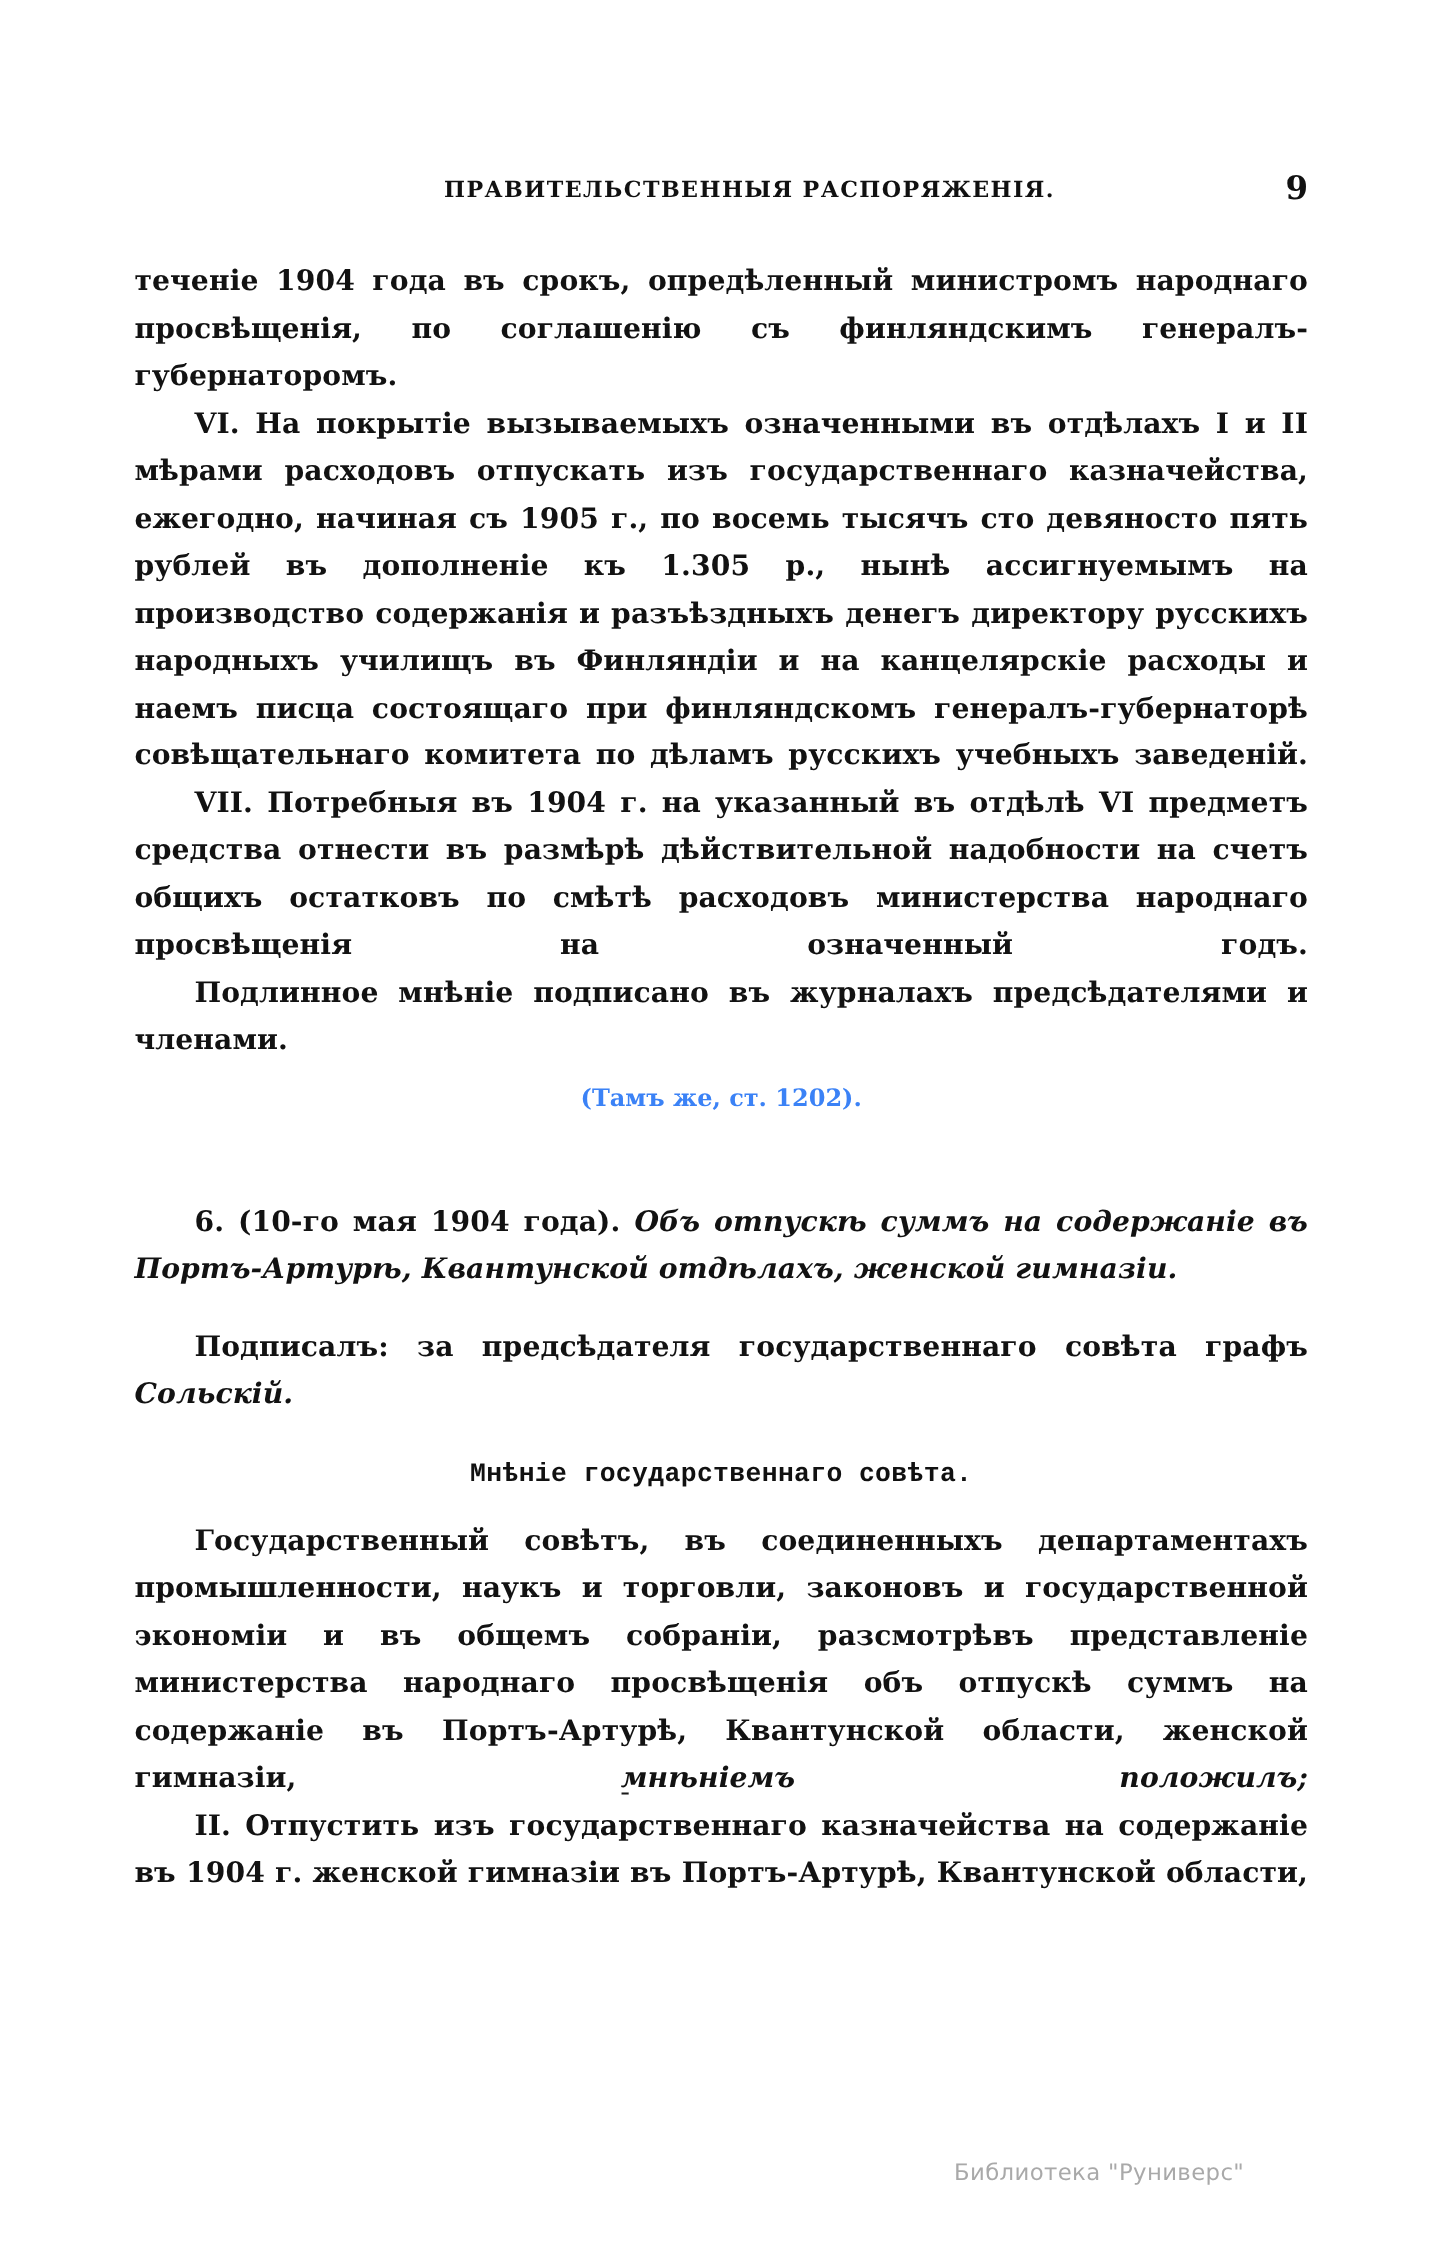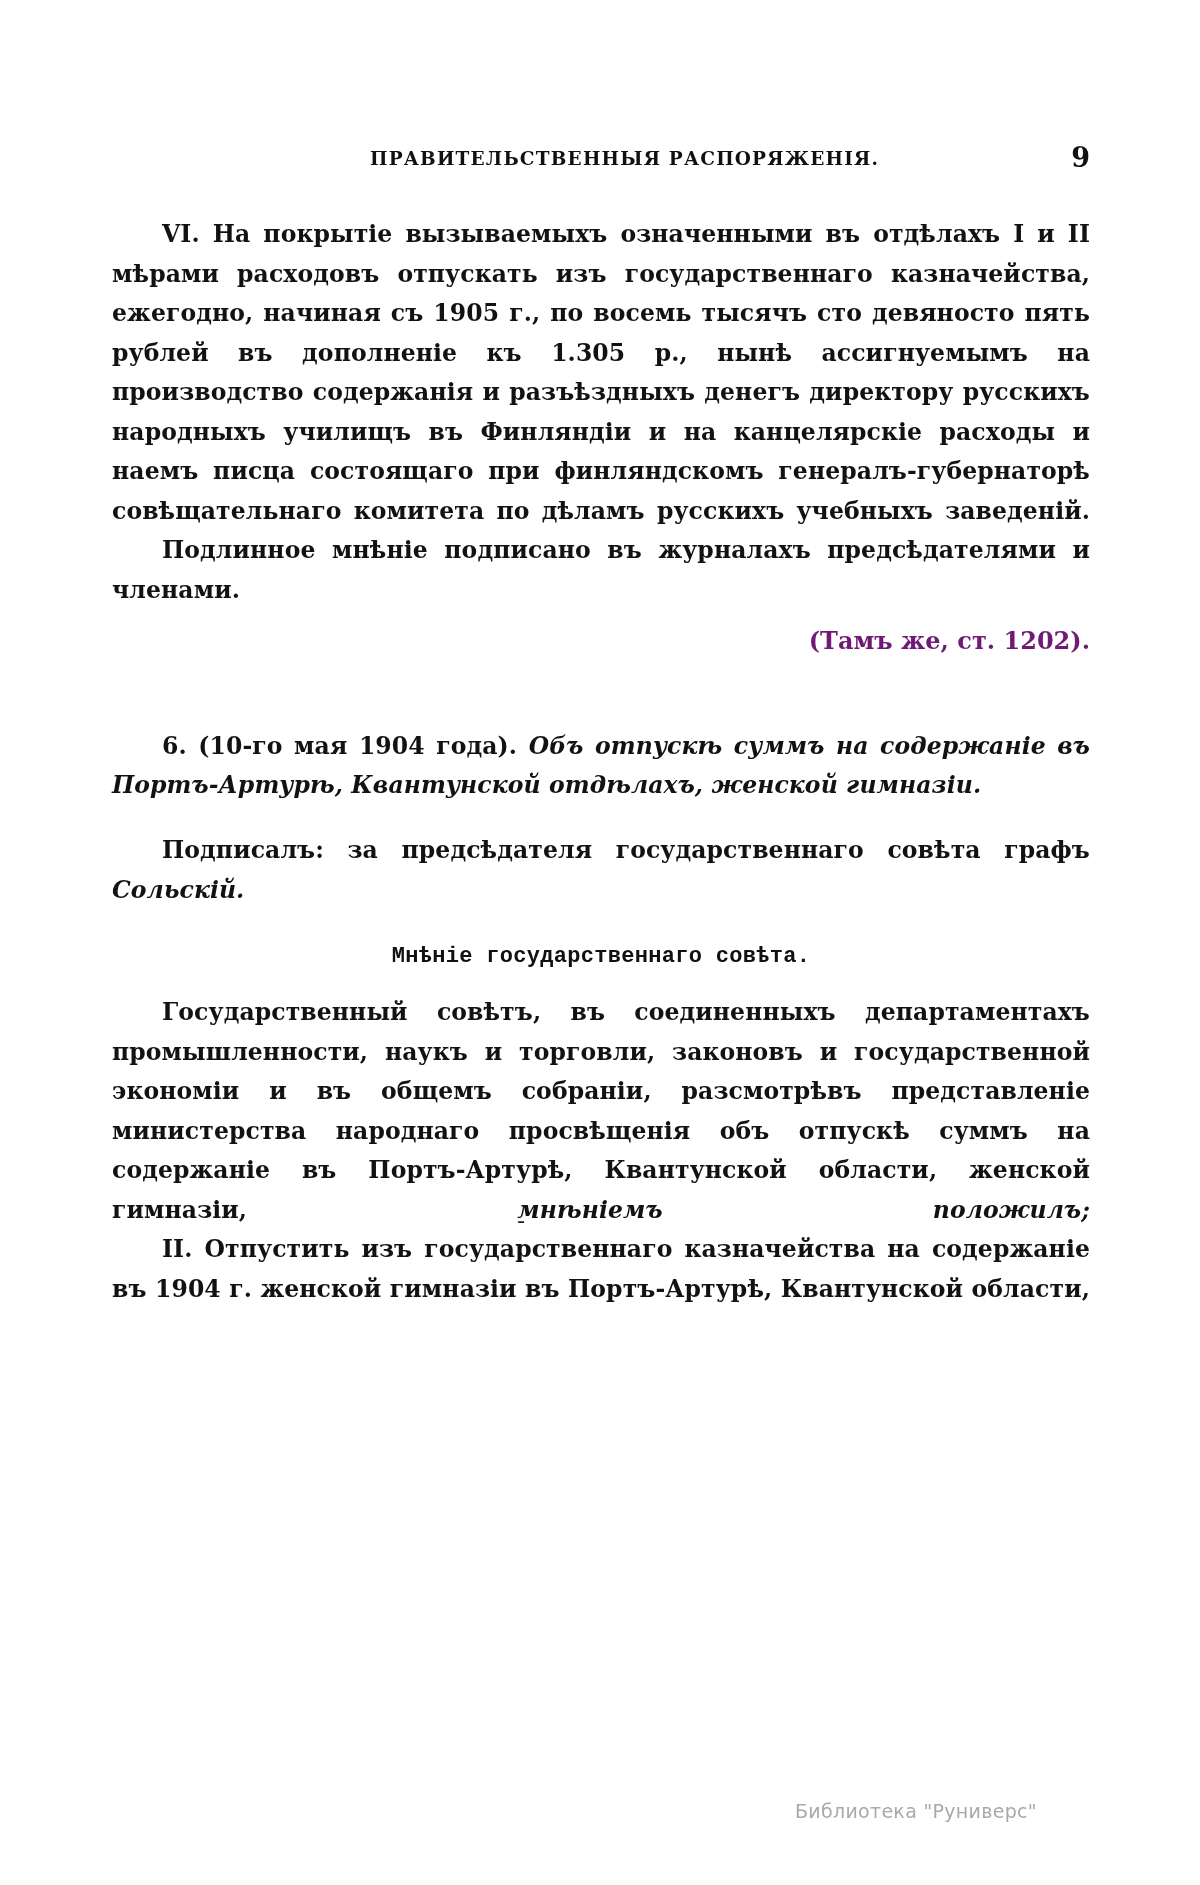--- a/index.html
+++ b/index.html
@@ -71,24 +71,24 @@
   }
   p.tight {
     text-align-last: justify;
   }
   .blk {
     margin-bottom: 0;
   }
   .src-note {
     margin-top: 16px;
     font-family: "DejaVu Serif", serif;
-    font-size: 24px;
+    font-size: 20px;
     font-weight: 600;
-    text-align: right;
-    color: #701a75;
+    text-align: center;
+    color: #3b82f6;
   }
   .sec-head {
     margin-top: 46px;
     font-family: "DejaVu Serif", serif;
     font-size: 23.5px;
     line-height: 39px;
     font-weight: 600;
     text-indent: 50px;
     text-align: justify;
     text-align-last: left;
@@ -142,23 +142,25 @@
 
 <div class="page">
 
   <div class="header">
     <div class="running-title">ПРАВИТЕЛЬСТВЕННЫЯ РАСПОРЯЖЕНІЯ.</div>
     <div class="page-number">9</div>
   </div>
 
   <div class="content">
 
+    <p class="blk tight">теченіе 1904 года въ срокъ, опредѣленный министромъ народнаго просвѣщенія, по соглашенію съ финляндскимъ генералъ-губернаторомъ.</p>
 
     <p class="indent tight">VI. На покрытіе вызываемыхъ означенными въ отдѣлахъ I и II мѣрами расходовъ отпускать изъ государственнаго казначейства, ежегодно, начиная съ 1905 г., по восемь тысячъ сто девяносто пять рублей въ дополненіе къ 1.305 р., нынѣ ассигнуемымъ на производство содержанія и разъѣздныхъ денегъ директору русскихъ народныхъ училищъ въ Финляндіи и на канцелярскіе расходы и наемъ писца состоящаго при финляндскомъ генералъ-губернаторѣ совѣщательнаго комитета по дѣламъ русскихъ учебныхъ заведеній.</p>
 
+    <p class="indent tight">VII. Потребныя въ 1904 г. на указанный въ отдѣлѣ VI предметъ средства отнести въ размѣрѣ дѣйствительной надобности на счетъ общихъ остатковъ по смѣтѣ расходовъ министерства народнаго просвѣщенія на означенный годъ.</p>
 
     <p class="indent">Подлинное мнѣніе подписано въ журналахъ предсѣдателями и членами.</p>
 
     <div class="src-note">(Тамъ же, ст. 1202).</div>
 
     <div class="gap-md"></div>
 
     <p class="sec-head"><span>6. (10-го мая 1904 года).</span> <span class="ital">Объ отпускѣ суммъ на содержаніе въ Портъ-Артурѣ, Квантунской отдѣлахъ, женской гимназіи.</span></p>
 
     <div class="gap-md"></div>

